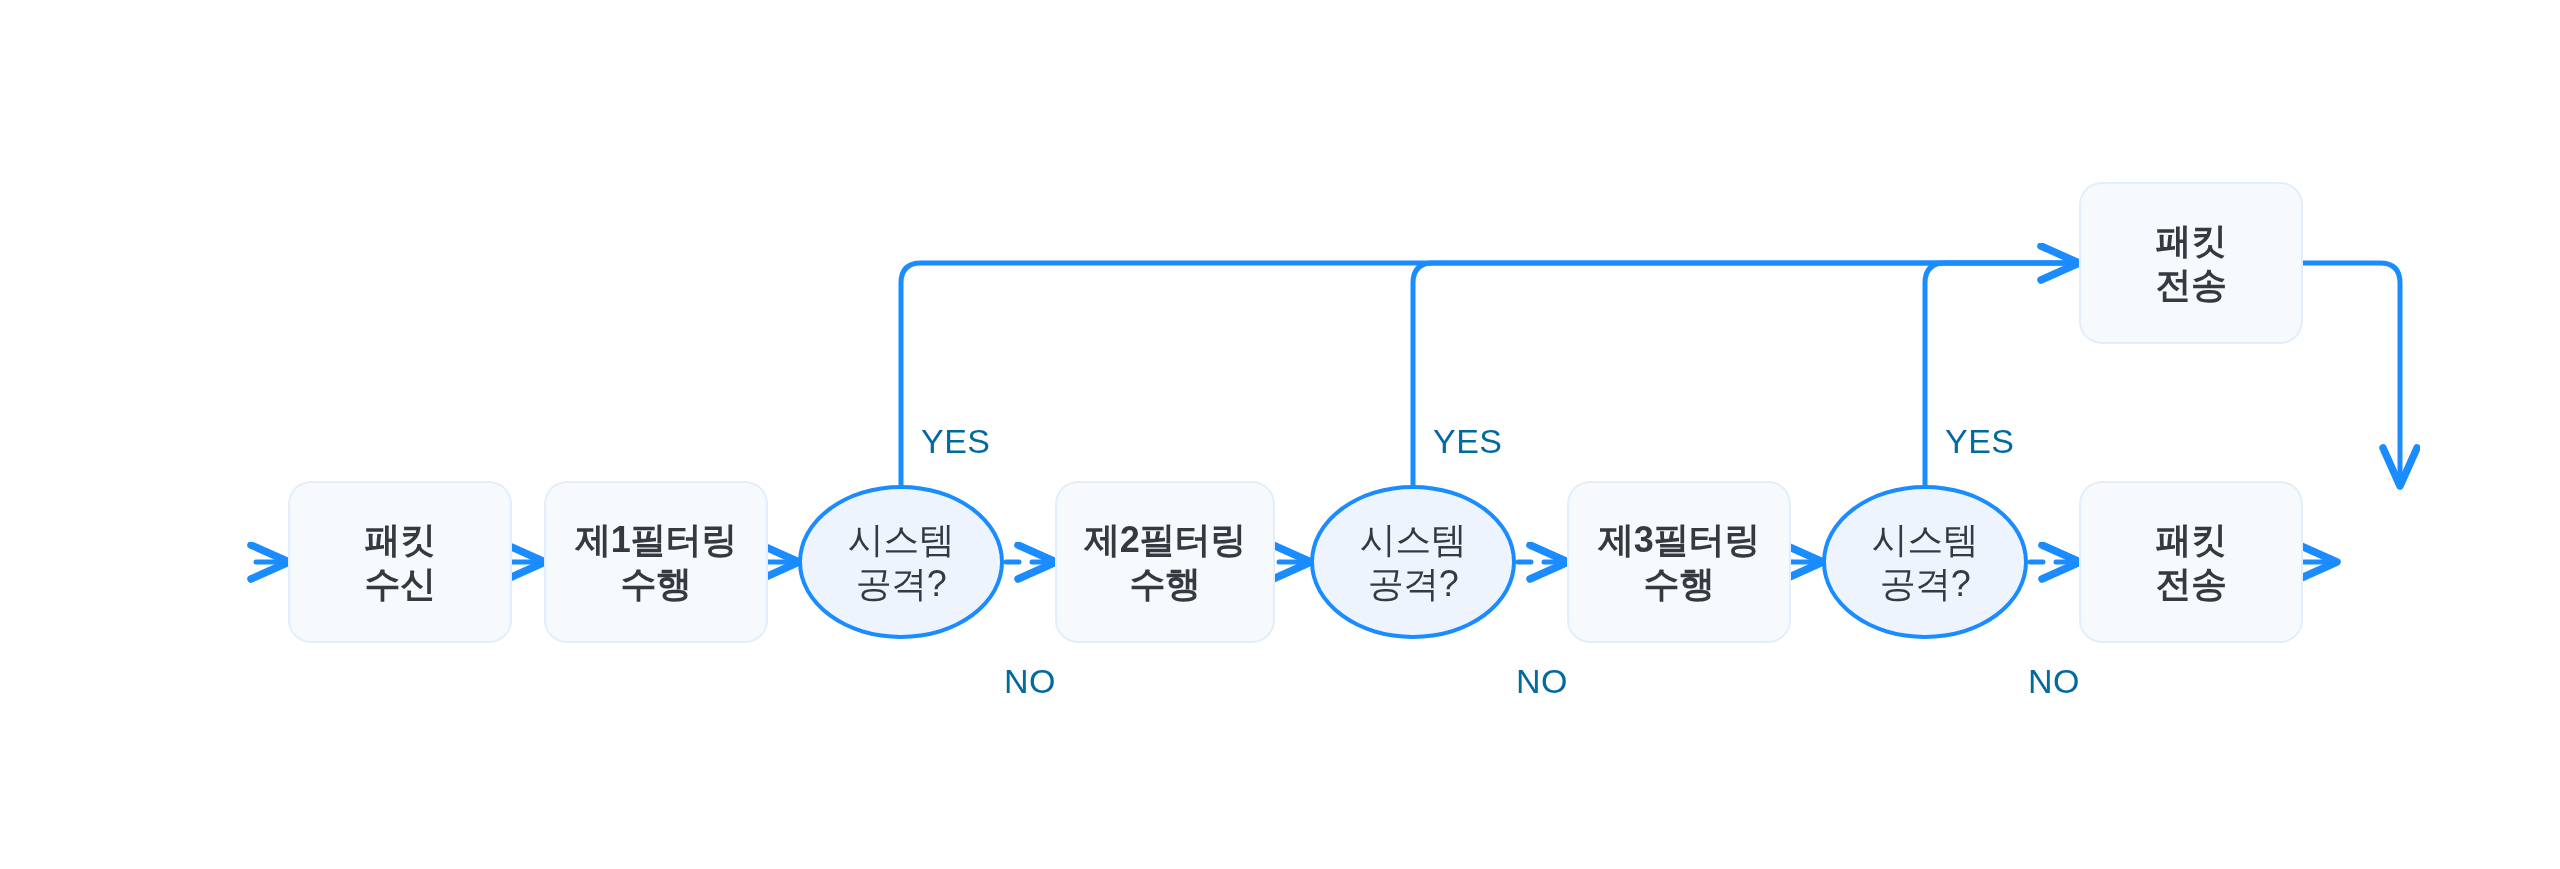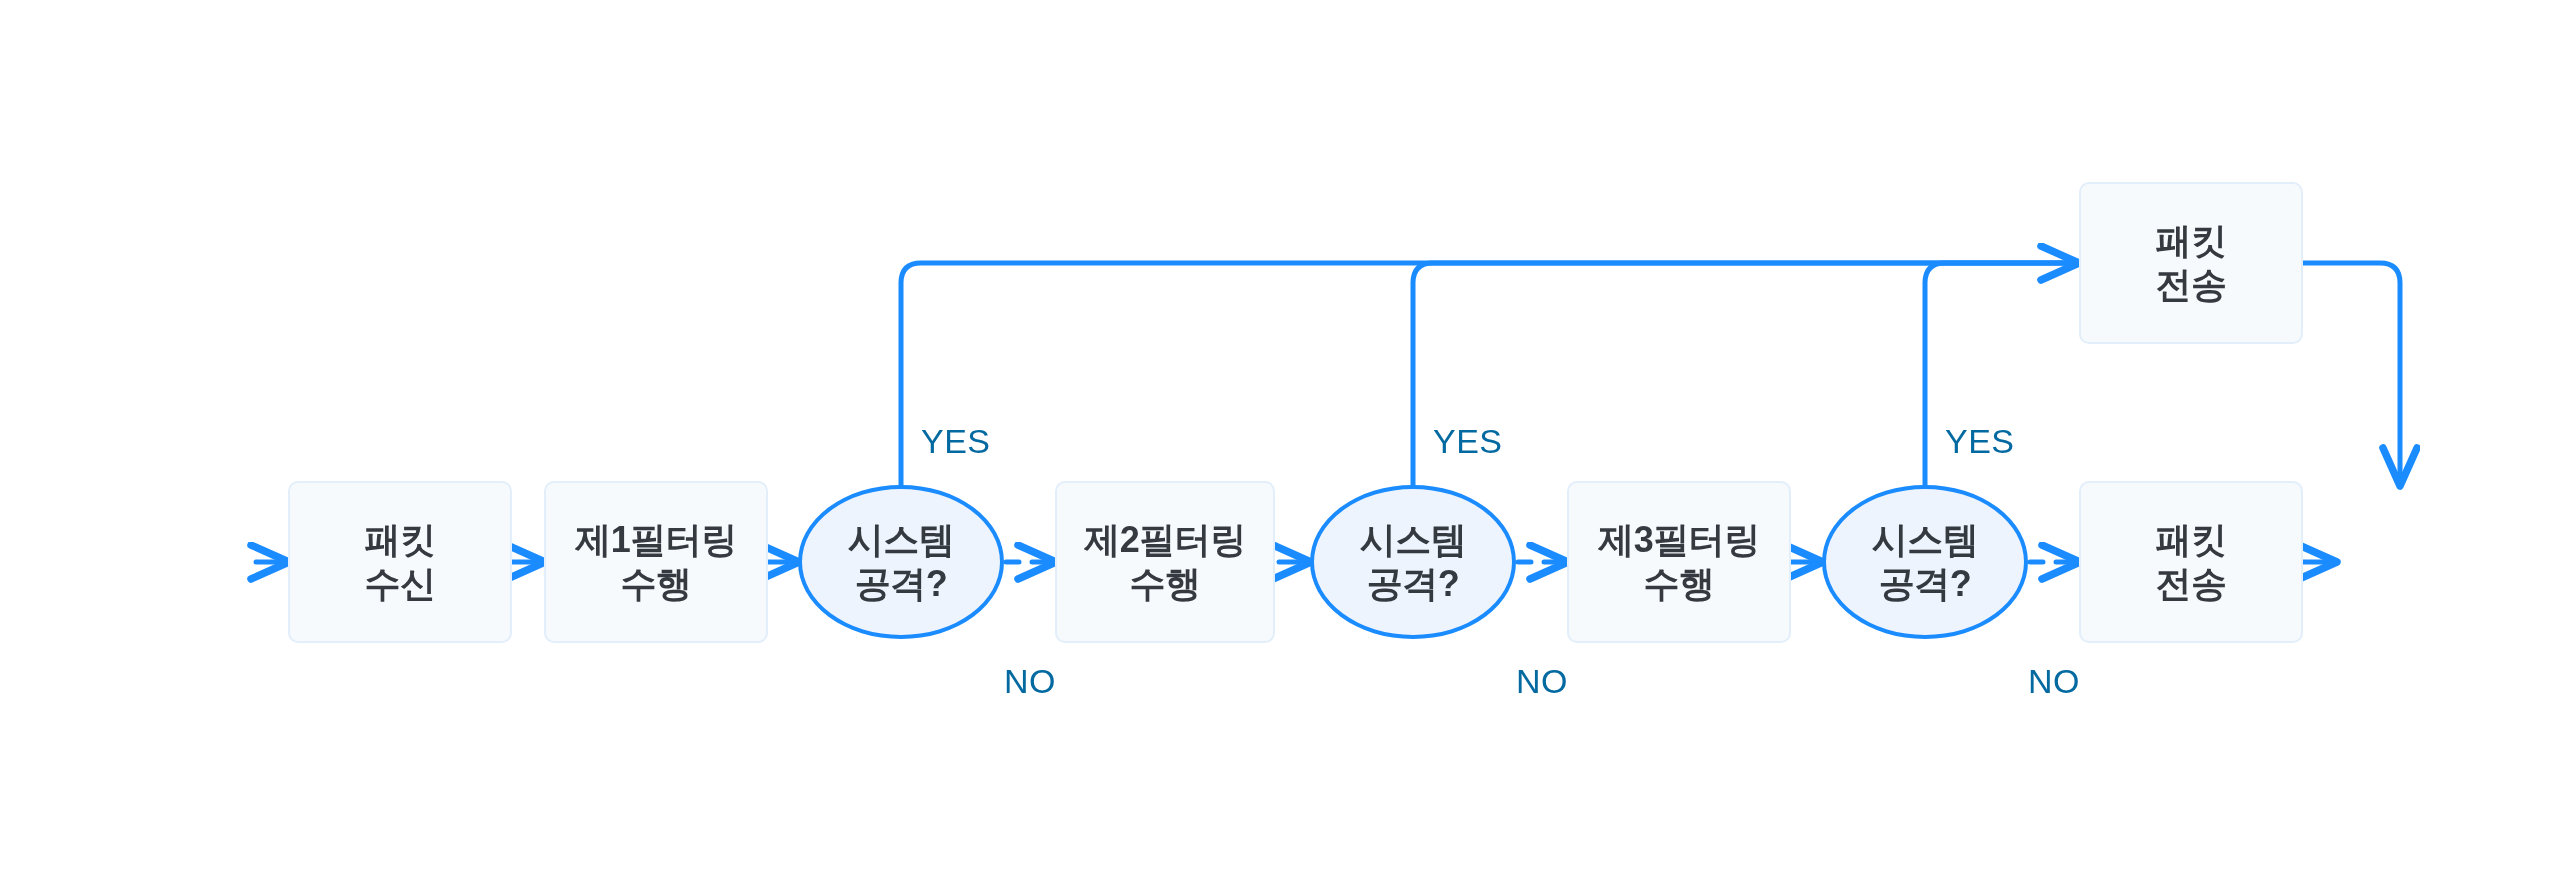--- a/index.html
+++ b/index.html
@@ -31,33 +31,33 @@
     background:#1a8cff;
     color:#ffffff;
     border-radius:18px;
     font-size:37px;
     font-weight:700;
   }
   
   .node.process{
     background:#f7fafd;
     border:2px solid #e3eefb;
-    border-radius:10px;
+    border-radius:23px;
     color:#343a40;
     font-size:36px;
     font-weight:700;
   }
   
   .node.decision{
     background:#eef4fd;
     border:4px solid #1a8cff;
     border-radius:50%/50%;
     color:#343a40;
     font-size:36px;
-    font-weight:700;
+    font-weight:400;
   }
   .edge-label{
     position:absolute;
     color:#0369a1;
     font-size:34px;
     font-weight:400;
     letter-spacing:0.5px;
     white-space:nowrap;
   }
 </style>

